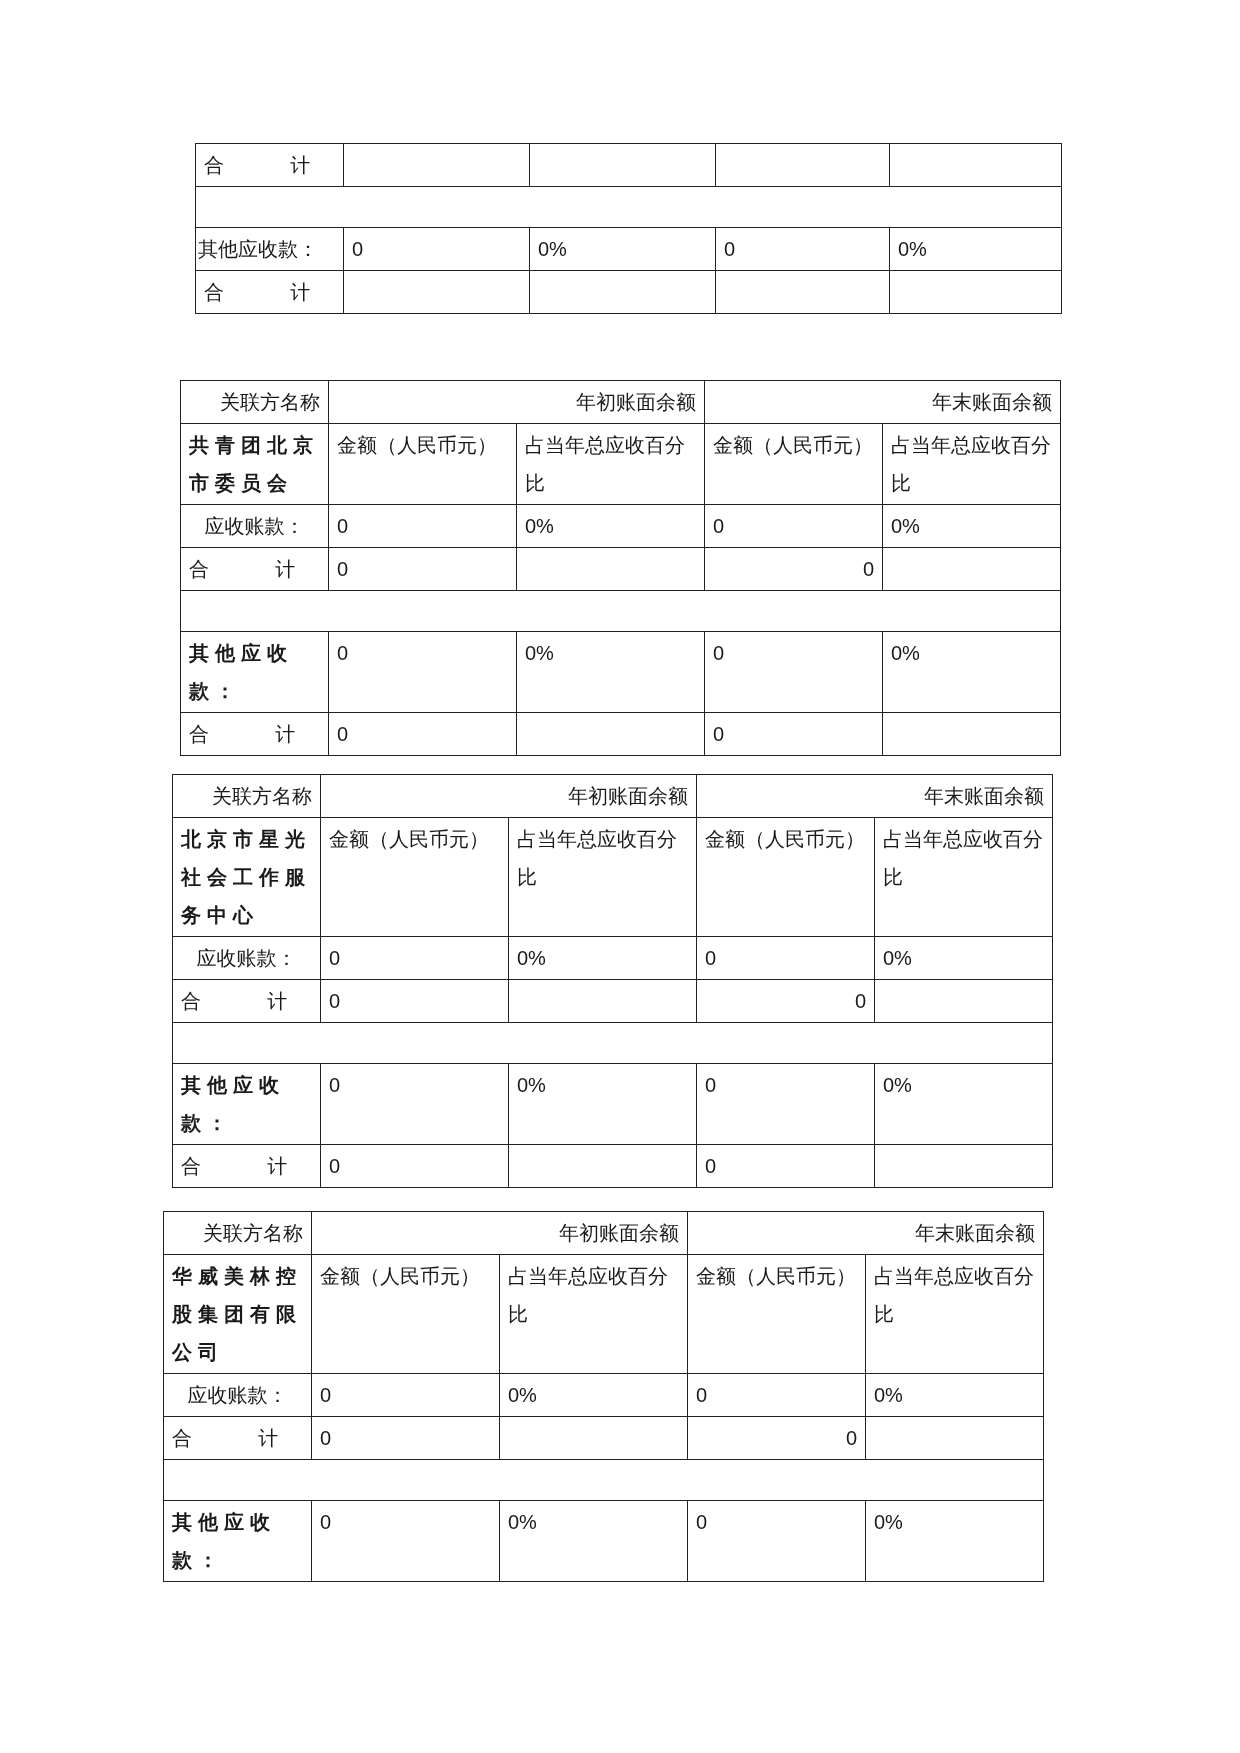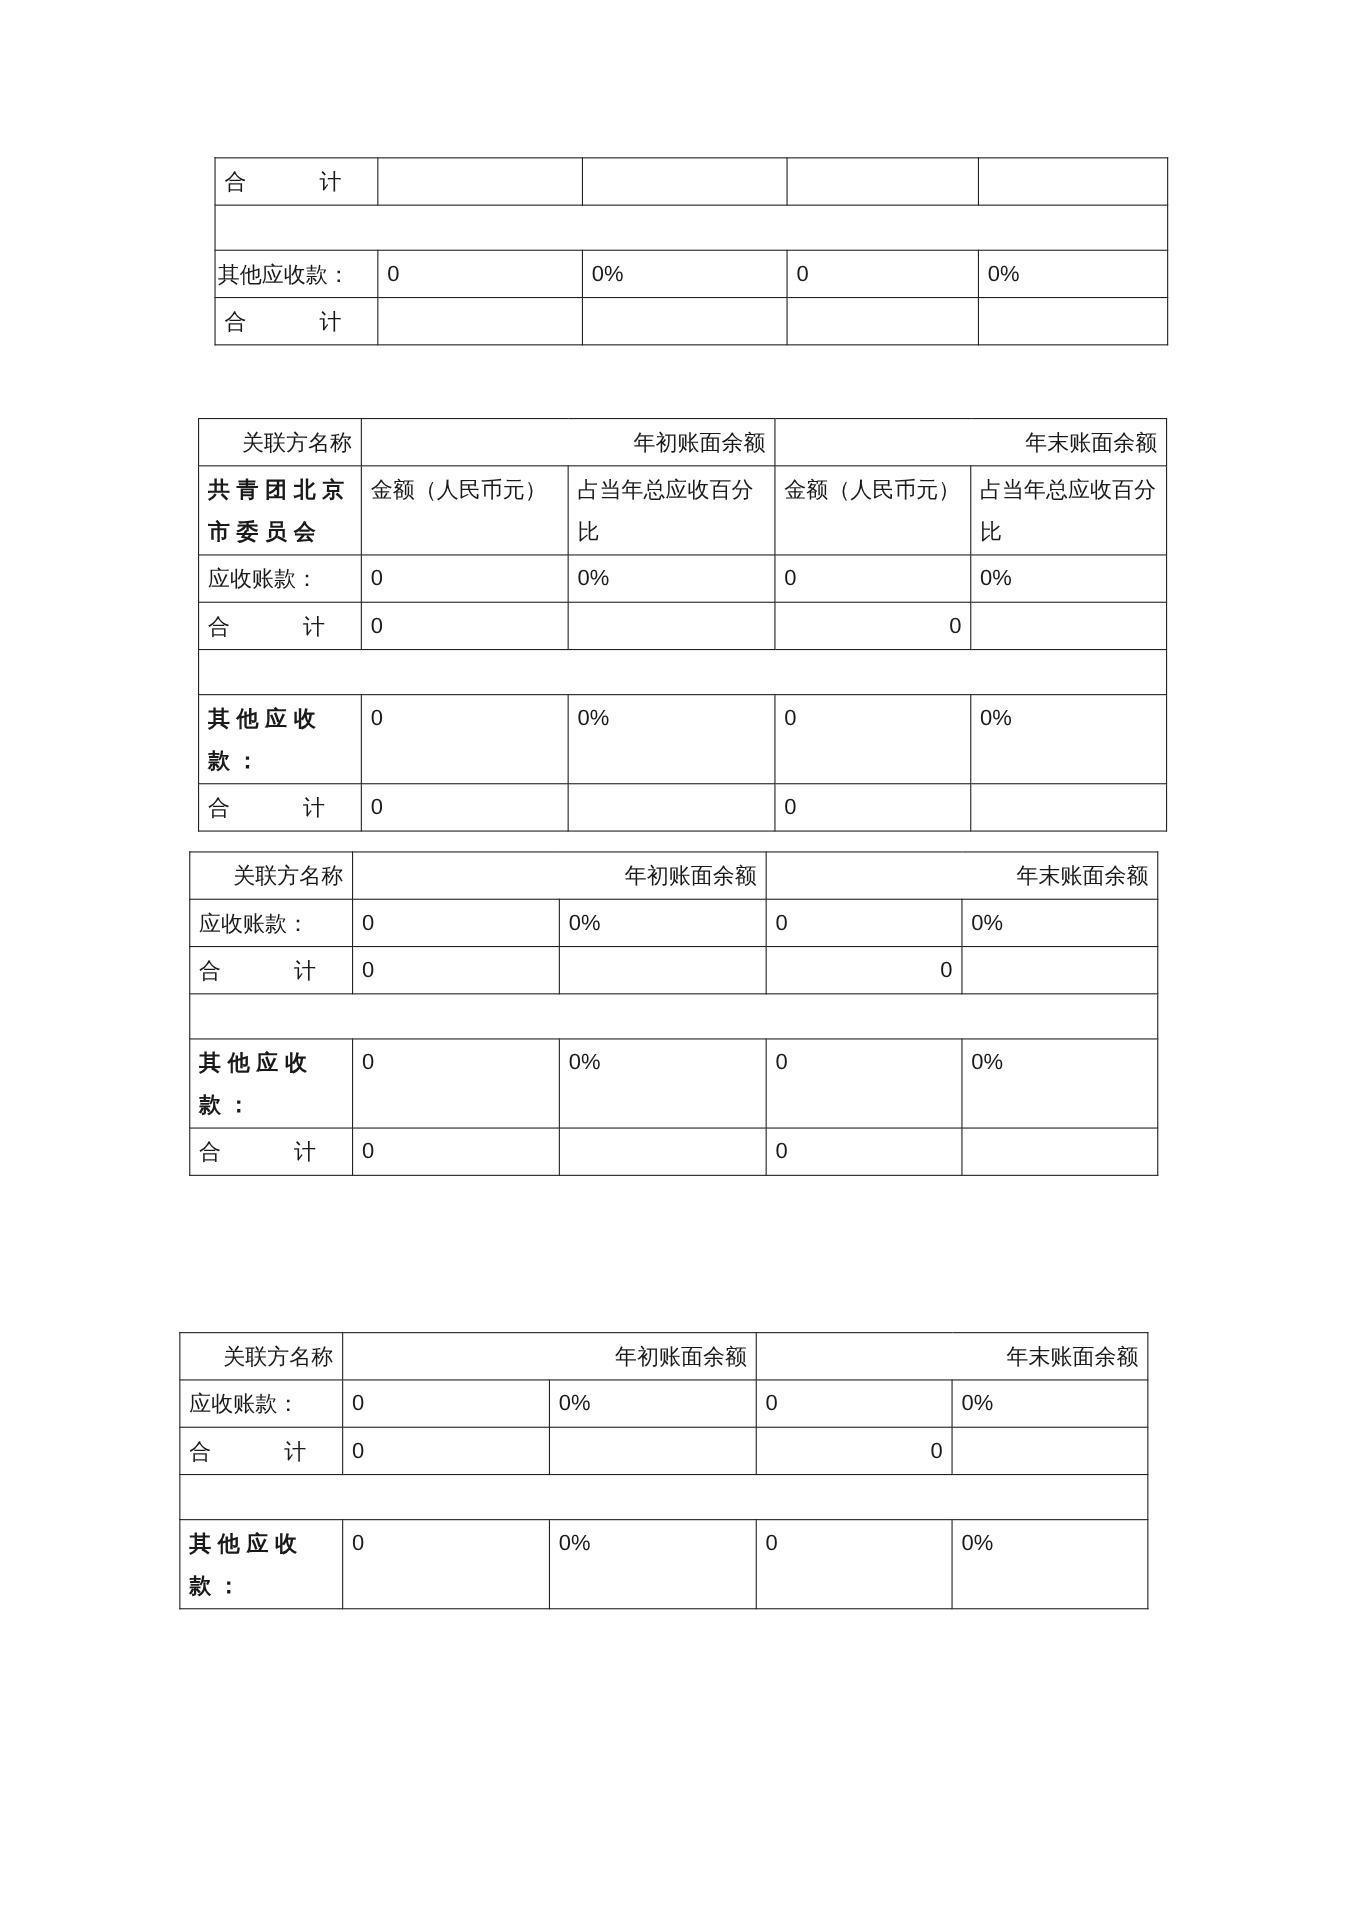--- a/index.html
+++ b/index.html
@@ -8,21 +8,21 @@
     font-family: "DejaVu Serif", "Liberation Serif", serif; color: #1a1a1a;
   }
   .tbl {
     position: absolute; border-collapse: collapse; table-layout: fixed;
     font-size: 20px; line-height: 38px;
   }
   .tbl td {
     border: 1.5px solid #222; vertical-align: top; padding: 2px 8px; white-space: nowrap;
   }
   .tbl td.center { text-align: right; vertical-align: middle; }
-  .tbl td.lbl { }
+  .tbl td.lbl { text-align: center; }
   .tbl td.wrap { white-space: normal; word-break: break-all; letter-spacing: 6px; line-height: 38px; font-weight: bold; }
   .tbl td.hwrap { white-space: normal; text-align: left; line-height: 38px; }
   .tbl td.right { text-align: right; vertical-align: bottom; }
   .tbl td.num { font-family: "Liberation Sans Narrow", "Liberation Sans", sans-serif; }
   .spacer td { height: 36px; }
   .heji { letter-spacing: 30px; }
 </style>
 </head>
 <body>
 
@@ -125,20 +125,27 @@
       <col style="width:178px">
       <col style="width:178px">
     </colgroup>
   <tbody>
       <tr>
     <td class="center">关联方名称</td>
     <td class="center" colspan="2">年初账面余额</td>
     <td class="center" colspan="2">年末账面余额</td>
   </tr>
   <tr>
+    <td class="wrap" style="height:114px;">北京市星光社会工作服务中心</td>
+    <td class="hwrap">金额（人民币元）</td>
+    <td class="hwrap">占当年总应收百分比</td>
+    <td class="hwrap">金额（人民币元）</td>
+    <td class="hwrap">占当年总应收百分比</td>
+  </tr>
+  <tr>
     <td class="lbl">应收账款：</td>
     <td class="num">0</td>
     <td class="num">0%</td>
     <td class="num">0</td>
     <td class="num">0%</td>
   </tr>
   <tr>
     <td class="lbl heji">合 计</td>
     <td class="num">0</td>
     <td></td>
@@ -173,20 +180,27 @@
       <col style="width:178px">
       <col style="width:178px">
     </colgroup>
   <tbody>
       <tr>
     <td class="center">关联方名称</td>
     <td class="center" colspan="2">年初账面余额</td>
     <td class="center" colspan="2">年末账面余额</td>
   </tr>
   <tr>
+    <td class="wrap" style="height:114px;">华威美林控股集团有限公司</td>
+    <td class="hwrap">金额（人民币元）</td>
+    <td class="hwrap">占当年总应收百分比</td>
+    <td class="hwrap">金额（人民币元）</td>
+    <td class="hwrap">占当年总应收百分比</td>
+  </tr>
+  <tr>
     <td class="lbl">应收账款：</td>
     <td class="num">0</td>
     <td class="num">0%</td>
     <td class="num">0</td>
     <td class="num">0%</td>
   </tr>
   <tr>
     <td class="lbl heji">合 计</td>
     <td class="num">0</td>
     <td></td>

